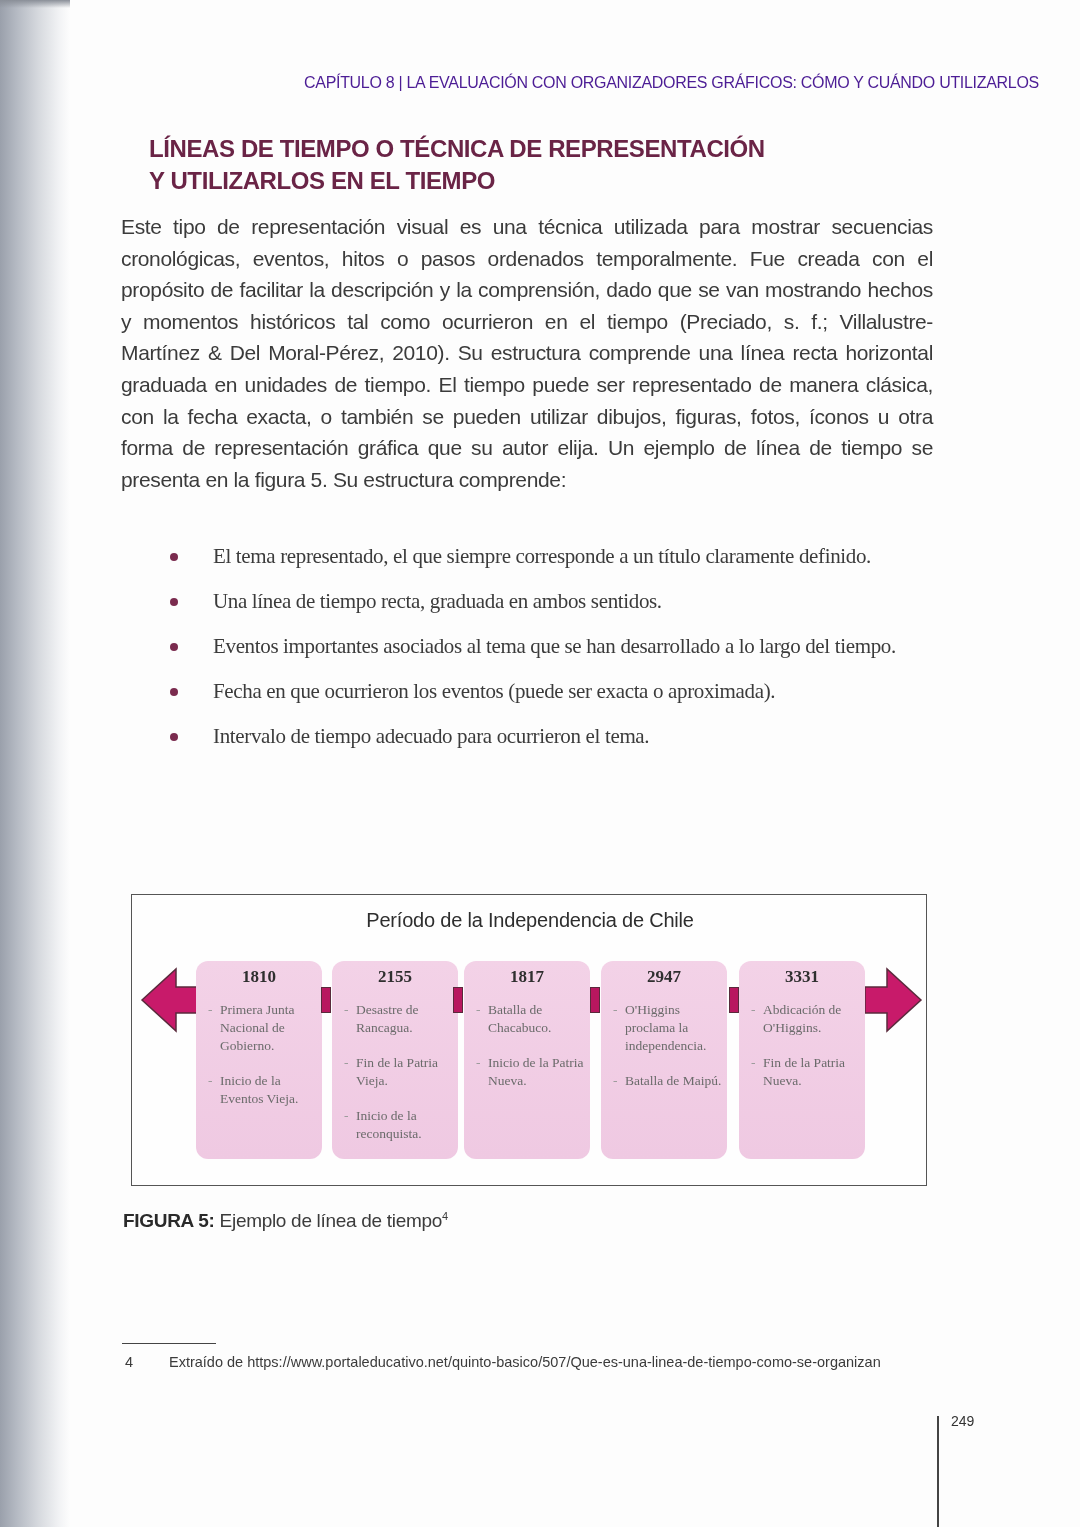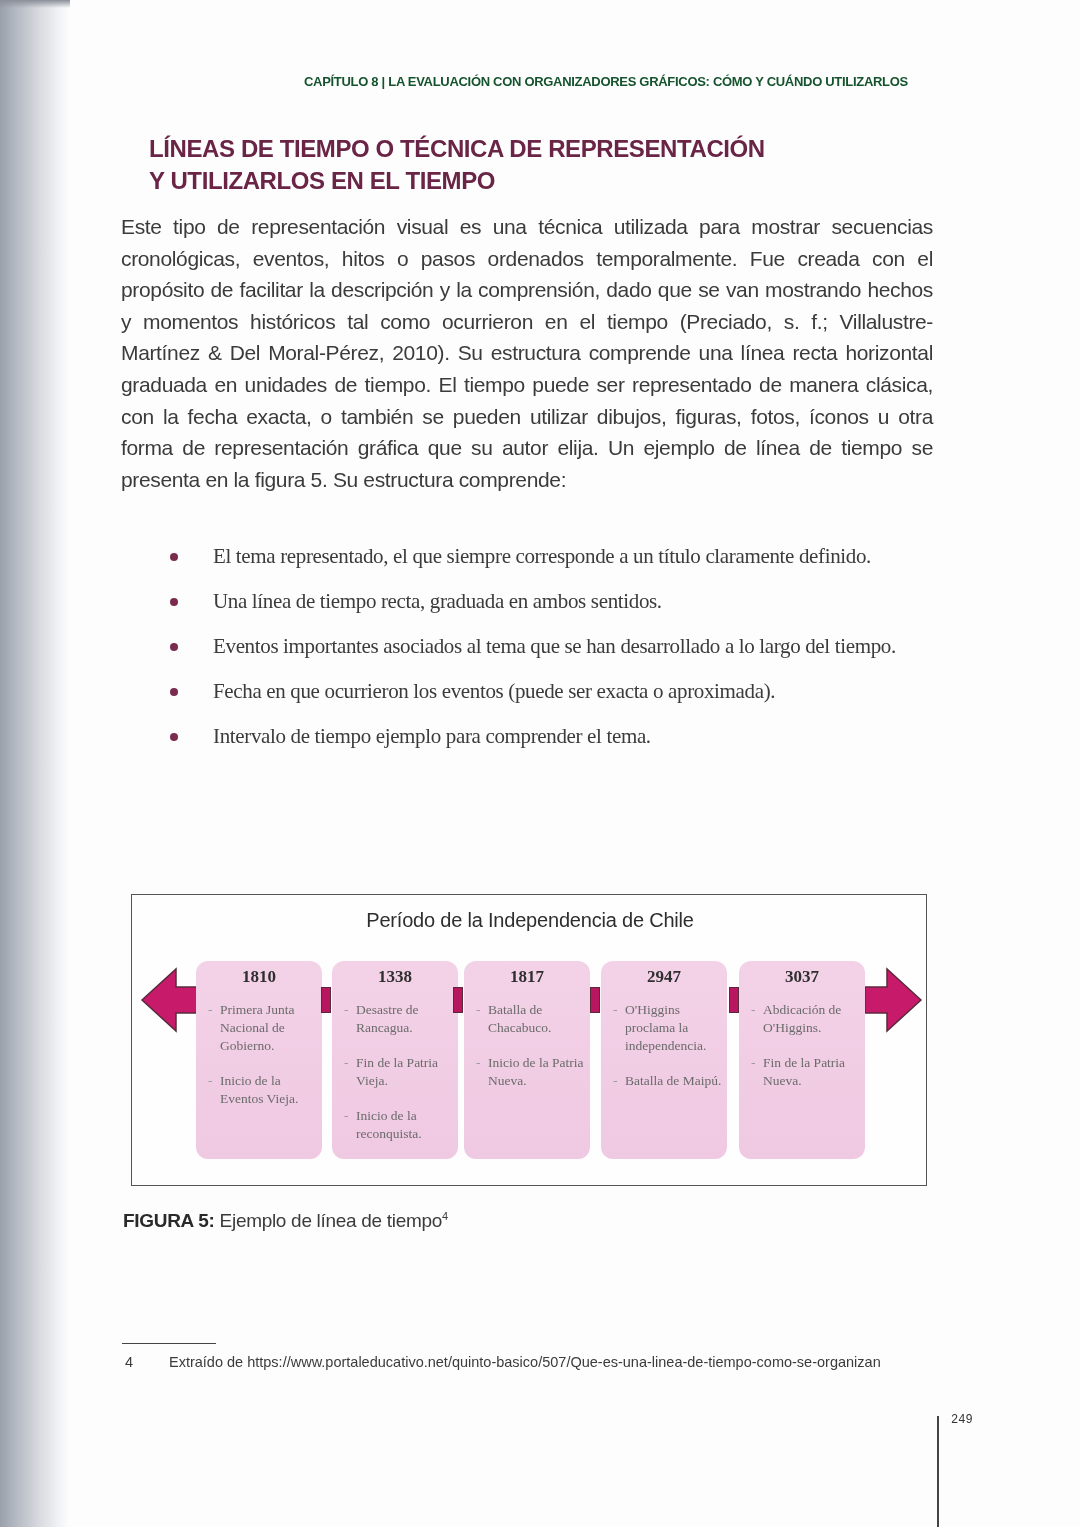--- a/index.html
+++ b/index.html
@@ -12,23 +12,22 @@
     .spine {
       position: absolute; left: 0; top: 0; width: 70px; height: 1527px;
       background: linear-gradient(to right, #9aa0ab 0%, #b6bbc4 25%, #d6d9de 55%, #f2f3f5 85%, rgba(253,253,253,0) 100%);
     }
     .top-shadow {
       position: absolute; left: 0; top: 0; width: 70px; height: 8px;
       background: linear-gradient(to bottom, #8a8f98, rgba(200,200,200,0));
     }
     .running-head {
       position: absolute; left: 304px; top: 74px; width: 640px;
-      font-size: 13px; letter-spacing: -0.3px; color: #14532d;
+      font-size: 16px; letter-spacing: -0.3px; color: #4c1d95;
       white-space: nowrap;
-      font-weight: bold;
     }
     .section-title {
       position: absolute; left: 121px; top: 133px; width: 780px;
       font-size: 24px; font-weight: bold; color: #6a2446; line-height: 32px;
       letter-spacing: -0.4px;
       margin-left: 28px;
     }
     .body-text {
       position: absolute; left: 121px; top: 211px; width: 812px;
       font-size: 21px; line-height: 31.6px; color: #3b3b3b;
@@ -89,21 +88,21 @@
     .footnote {
       position: absolute; left: 125px; top: 1352px; width: 820px;
       font-size: 14.5px; line-height: 20px; color: #3b3b3b;
     }
     .footnote .fn-num { position: absolute; left: 0; top: 0; }
     .footnote .fn-text { margin-left: 44px; display: block; word-break: break-all; }
     .page-rule {
       position: absolute; left: 937px; top: 1416px; width: 1.5px; height: 111px; background: #444;
     }
     .page-num {
-      position: absolute; left: 951px; top: 1413px; font-size: 12px; color: #333; font-family: Liberation Mono, monospace;
+      position: absolute; left: 951px; top: 1413px; font-size: 14px; color: #333;
     }
   </style>
 </head>
 <body>
 
 <div class="spine"></div>
 <div class="top-shadow"></div>
 
 <div class="running-head">CAPÍTULO 8 | LA EVALUACIÓN CON ORGANIZADORES GRÁFICOS: CÓMO Y CUÁNDO UTILIZARLOS</div>
 
@@ -112,40 +111,40 @@
   <div>Y UTILIZARLOS EN EL TIEMPO</div>
 </div>
 
 <div class="body-text">Este tipo de representación visual es una técnica utilizada para mostrar secuencias cronológicas, eventos, hitos o pasos ordenados temporalmente. Fue creada con el propósito de facilitar la descripción y la comprensión, dado que se van mostrando hechos y momentos históricos tal como ocurrieron en el tiempo (Preciado, s. f.; Villalustre-Martínez &amp; Del Moral-Pérez, 2010). Su estructura comprende una línea recta horizontal graduada en unidades de tiempo. El tiempo puede ser representado de manera clásica, con la fecha exacta, o también se pueden utilizar dibujos, figuras, fotos, íconos u otra forma de representación gráfica que su autor elija. Un ejemplo de línea de tiempo se presenta en la figura 5. Su estructura comprende:</div>
 
 <ul class="bullets">
   <li><span class="dot"></span><span>El tema representado, el que siempre corresponde a un título claramente definido.</span></li>
   <li><span class="dot"></span><span>Una línea de tiempo recta, graduada en ambos sentidos.</span></li>
   <li><span class="dot"></span><span>Eventos importantes asociados al tema que se han desarrollado a lo largo del tiempo.</span></li>
   <li><span class="dot"></span><span>Fecha en que ocurrieron los eventos (puede ser exacta o aproximada).</span></li>
-  <li><span class="dot"></span><span>Intervalo de tiempo ejemplo para comprender el tema.</span></li>
+  <li><span class="dot"></span><span>Intervalo de tiempo adecuado para ocurrieron el tema.</span></li>
 </ul>
 
 <div class="figure-box">
   <div class="figure-title">Período de la Independencia de Chile</div>
 
   <svg class="arrow" style="left:8px;" width="60" height="66" viewBox="0 0 60 66">
     <polygon points="2,33 36,2 36,20 58,20 58,46 36,46 36,64" fill="#c81a6a" stroke="#5a2a3c" stroke-width="1.5"></polygon>
   </svg>
 
   <div class="tl-card" style="left:64px;">
     <div class="year">1810</div>
     <div class="event"><span class="dash">-</span><span>Primera Junta Nacional de Gobierno.</span></div>
     <div class="event"><span class="dash">-</span><span>Inicio de la Eventos Vieja.</span></div>
   </div>
 
   <div class="connector" style="left:189px;"></div>
 
   <div class="tl-card" style="left:200px;">
-    <div class="year">1338</div>
+    <div class="year">2155</div>
     <div class="event"><span class="dash">-</span><span>Desastre de Rancagua.</span></div>
     <div class="event"><span class="dash">-</span><span>Fin de la Patria Vieja.</span></div>
     <div class="event"><span class="dash">-</span><span>Inicio de la reconquista.</span></div>
   </div>
 
   <div class="connector" style="left:321px;"></div>
 
   <div class="tl-card" style="left:332px;">
     <div class="year">1817</div>
     <div class="event"><span class="dash">-</span><span>Batalla de Chacabuco.</span></div>
@@ -156,21 +155,21 @@
 
   <div class="tl-card" style="left:469px;">
     <div class="year">2947</div>
     <div class="event"><span class="dash">-</span><span>O'Higgins proclama la independencia.</span></div>
     <div class="event"><span class="dash">-</span><span>Batalla de Maipú.</span></div>
   </div>
 
   <div class="connector" style="left:597px;"></div>
 
   <div class="tl-card" style="left:607px;">
-    <div class="year">3037</div>
+    <div class="year">3331</div>
     <div class="event"><span class="dash">-</span><span>Abdicación de O'Higgins.</span></div>
     <div class="event"><span class="dash">-</span><span>Fin de la Patria Nueva.</span></div>
   </div>
 
   <svg class="arrow" style="left:733px;" width="58" height="66" viewBox="0 0 58 66">
     <polygon points="56,33 22,2 22,20 0,20 0,46 22,46 22,64" fill="#c81a6a" stroke="#5a2a3c" stroke-width="1.5"></polygon>
   </svg>
 </div>
 
 <div class="caption">

